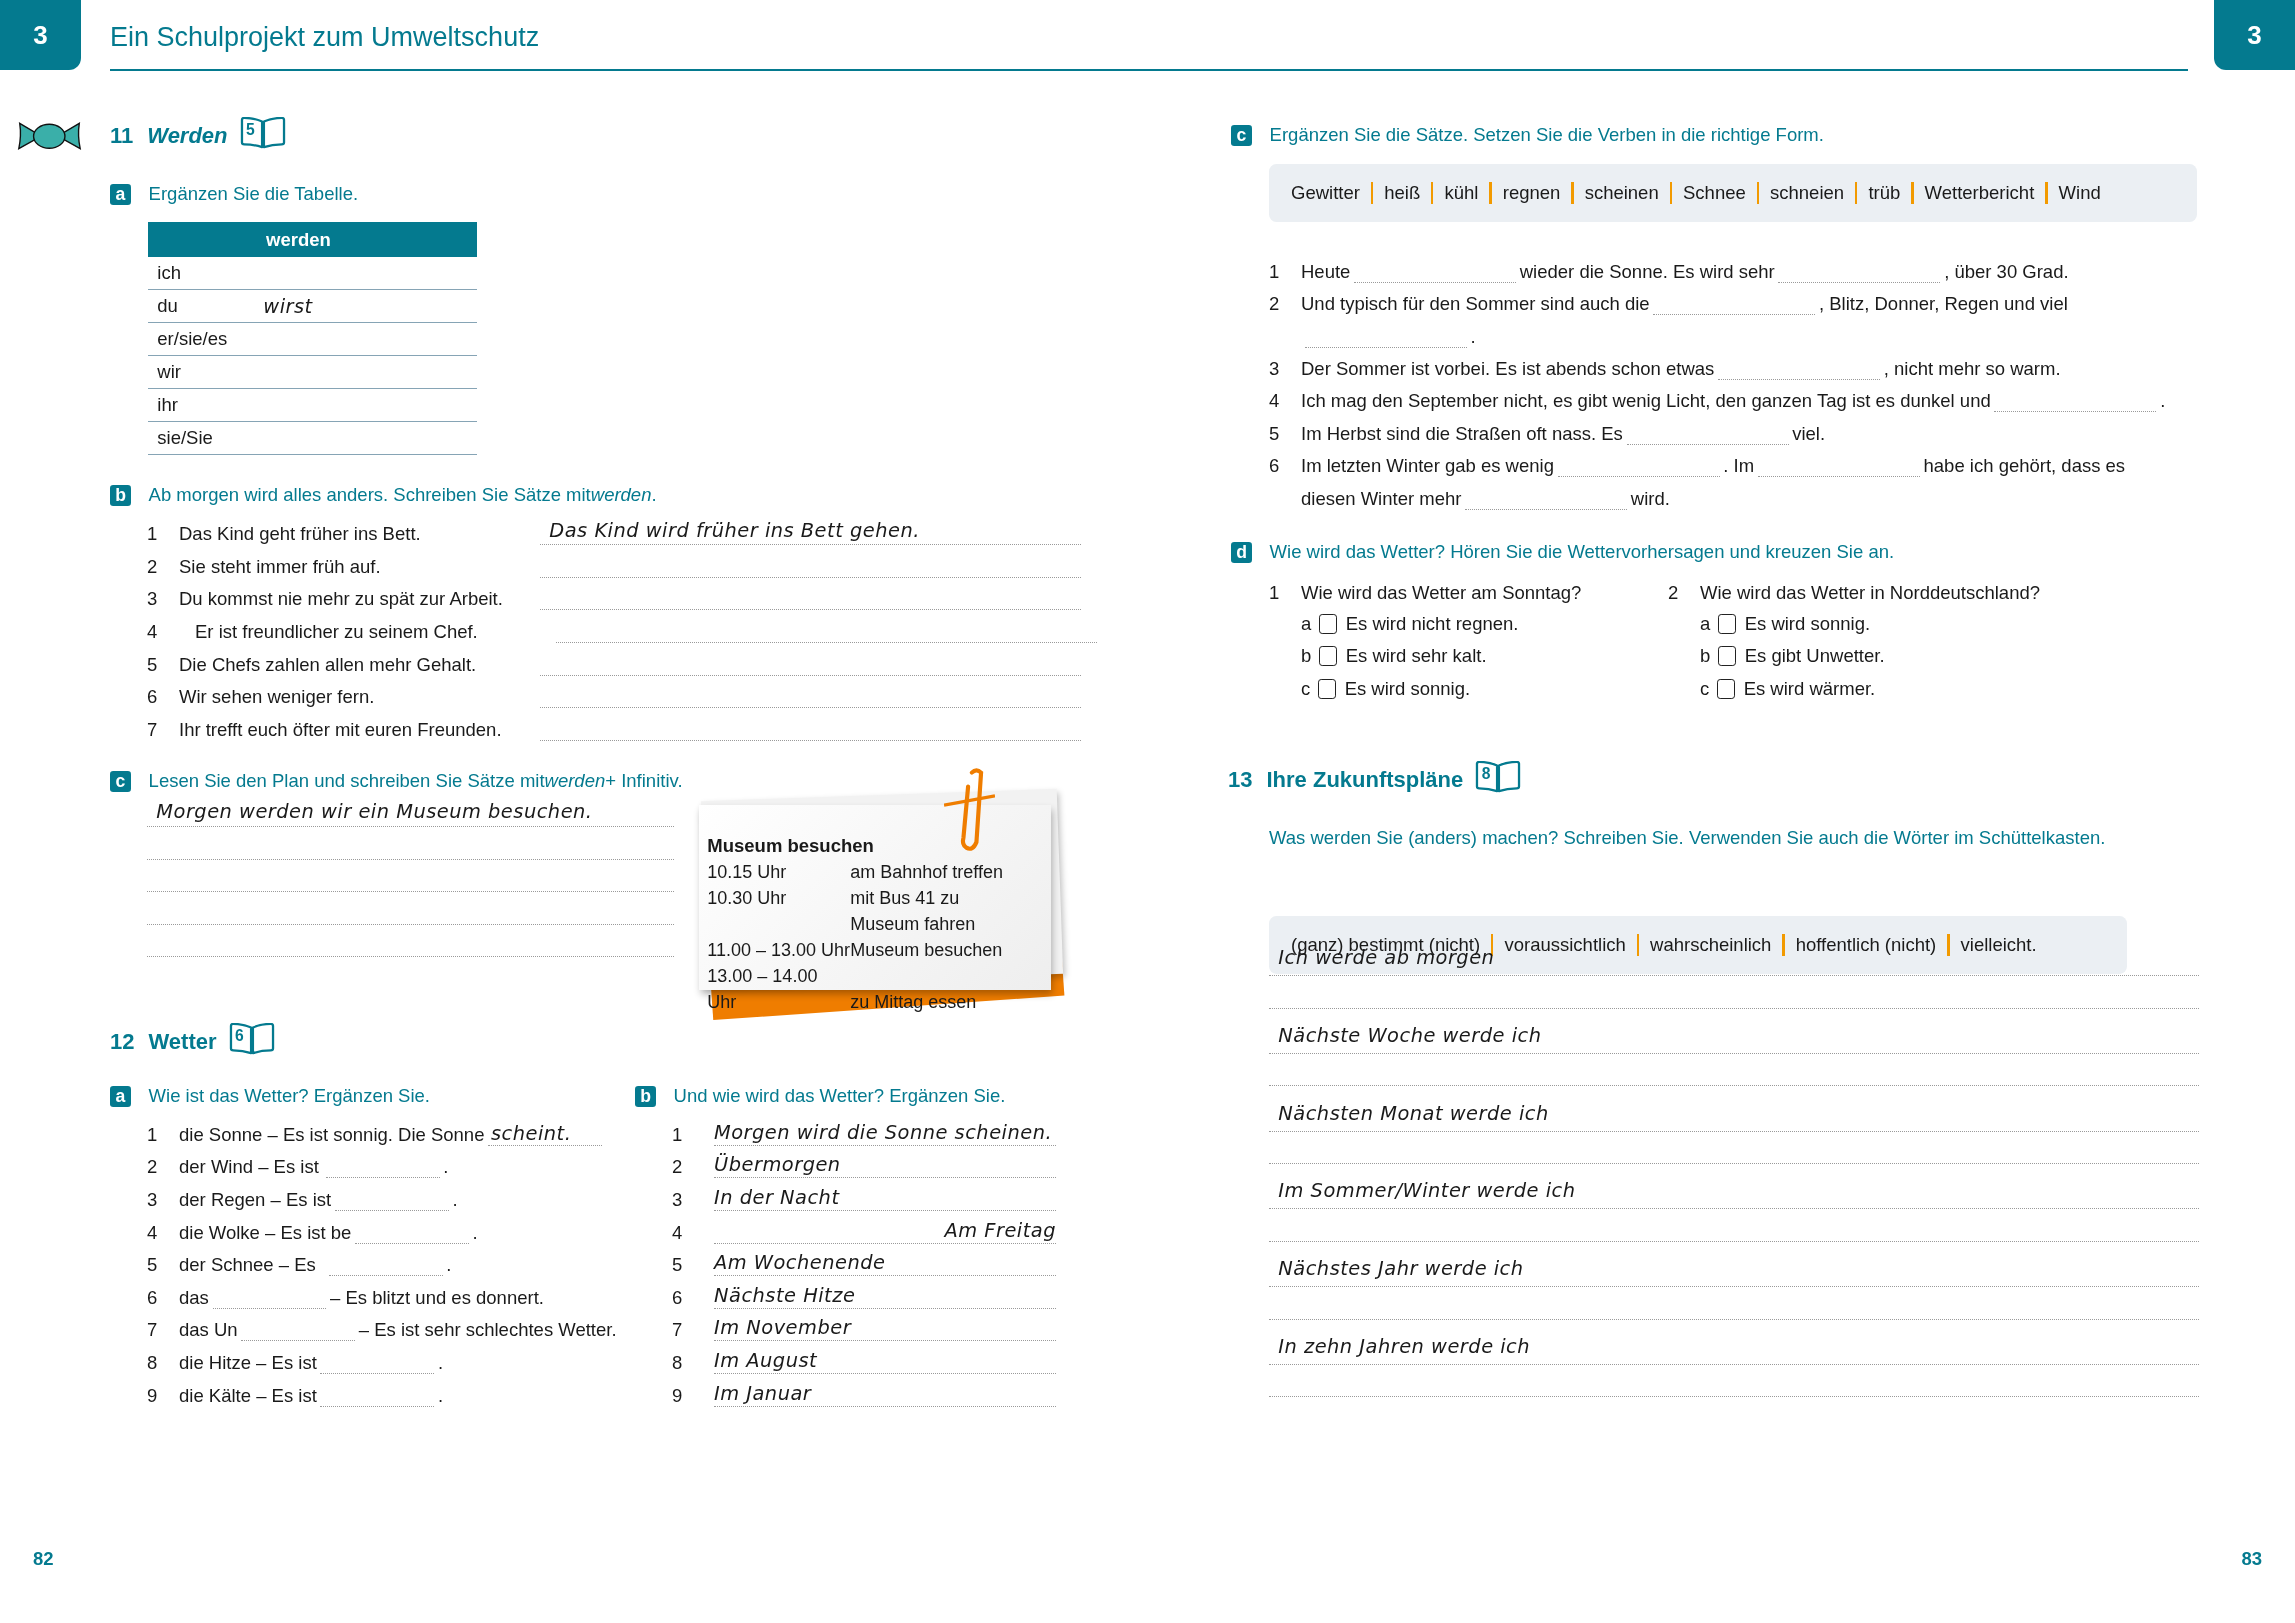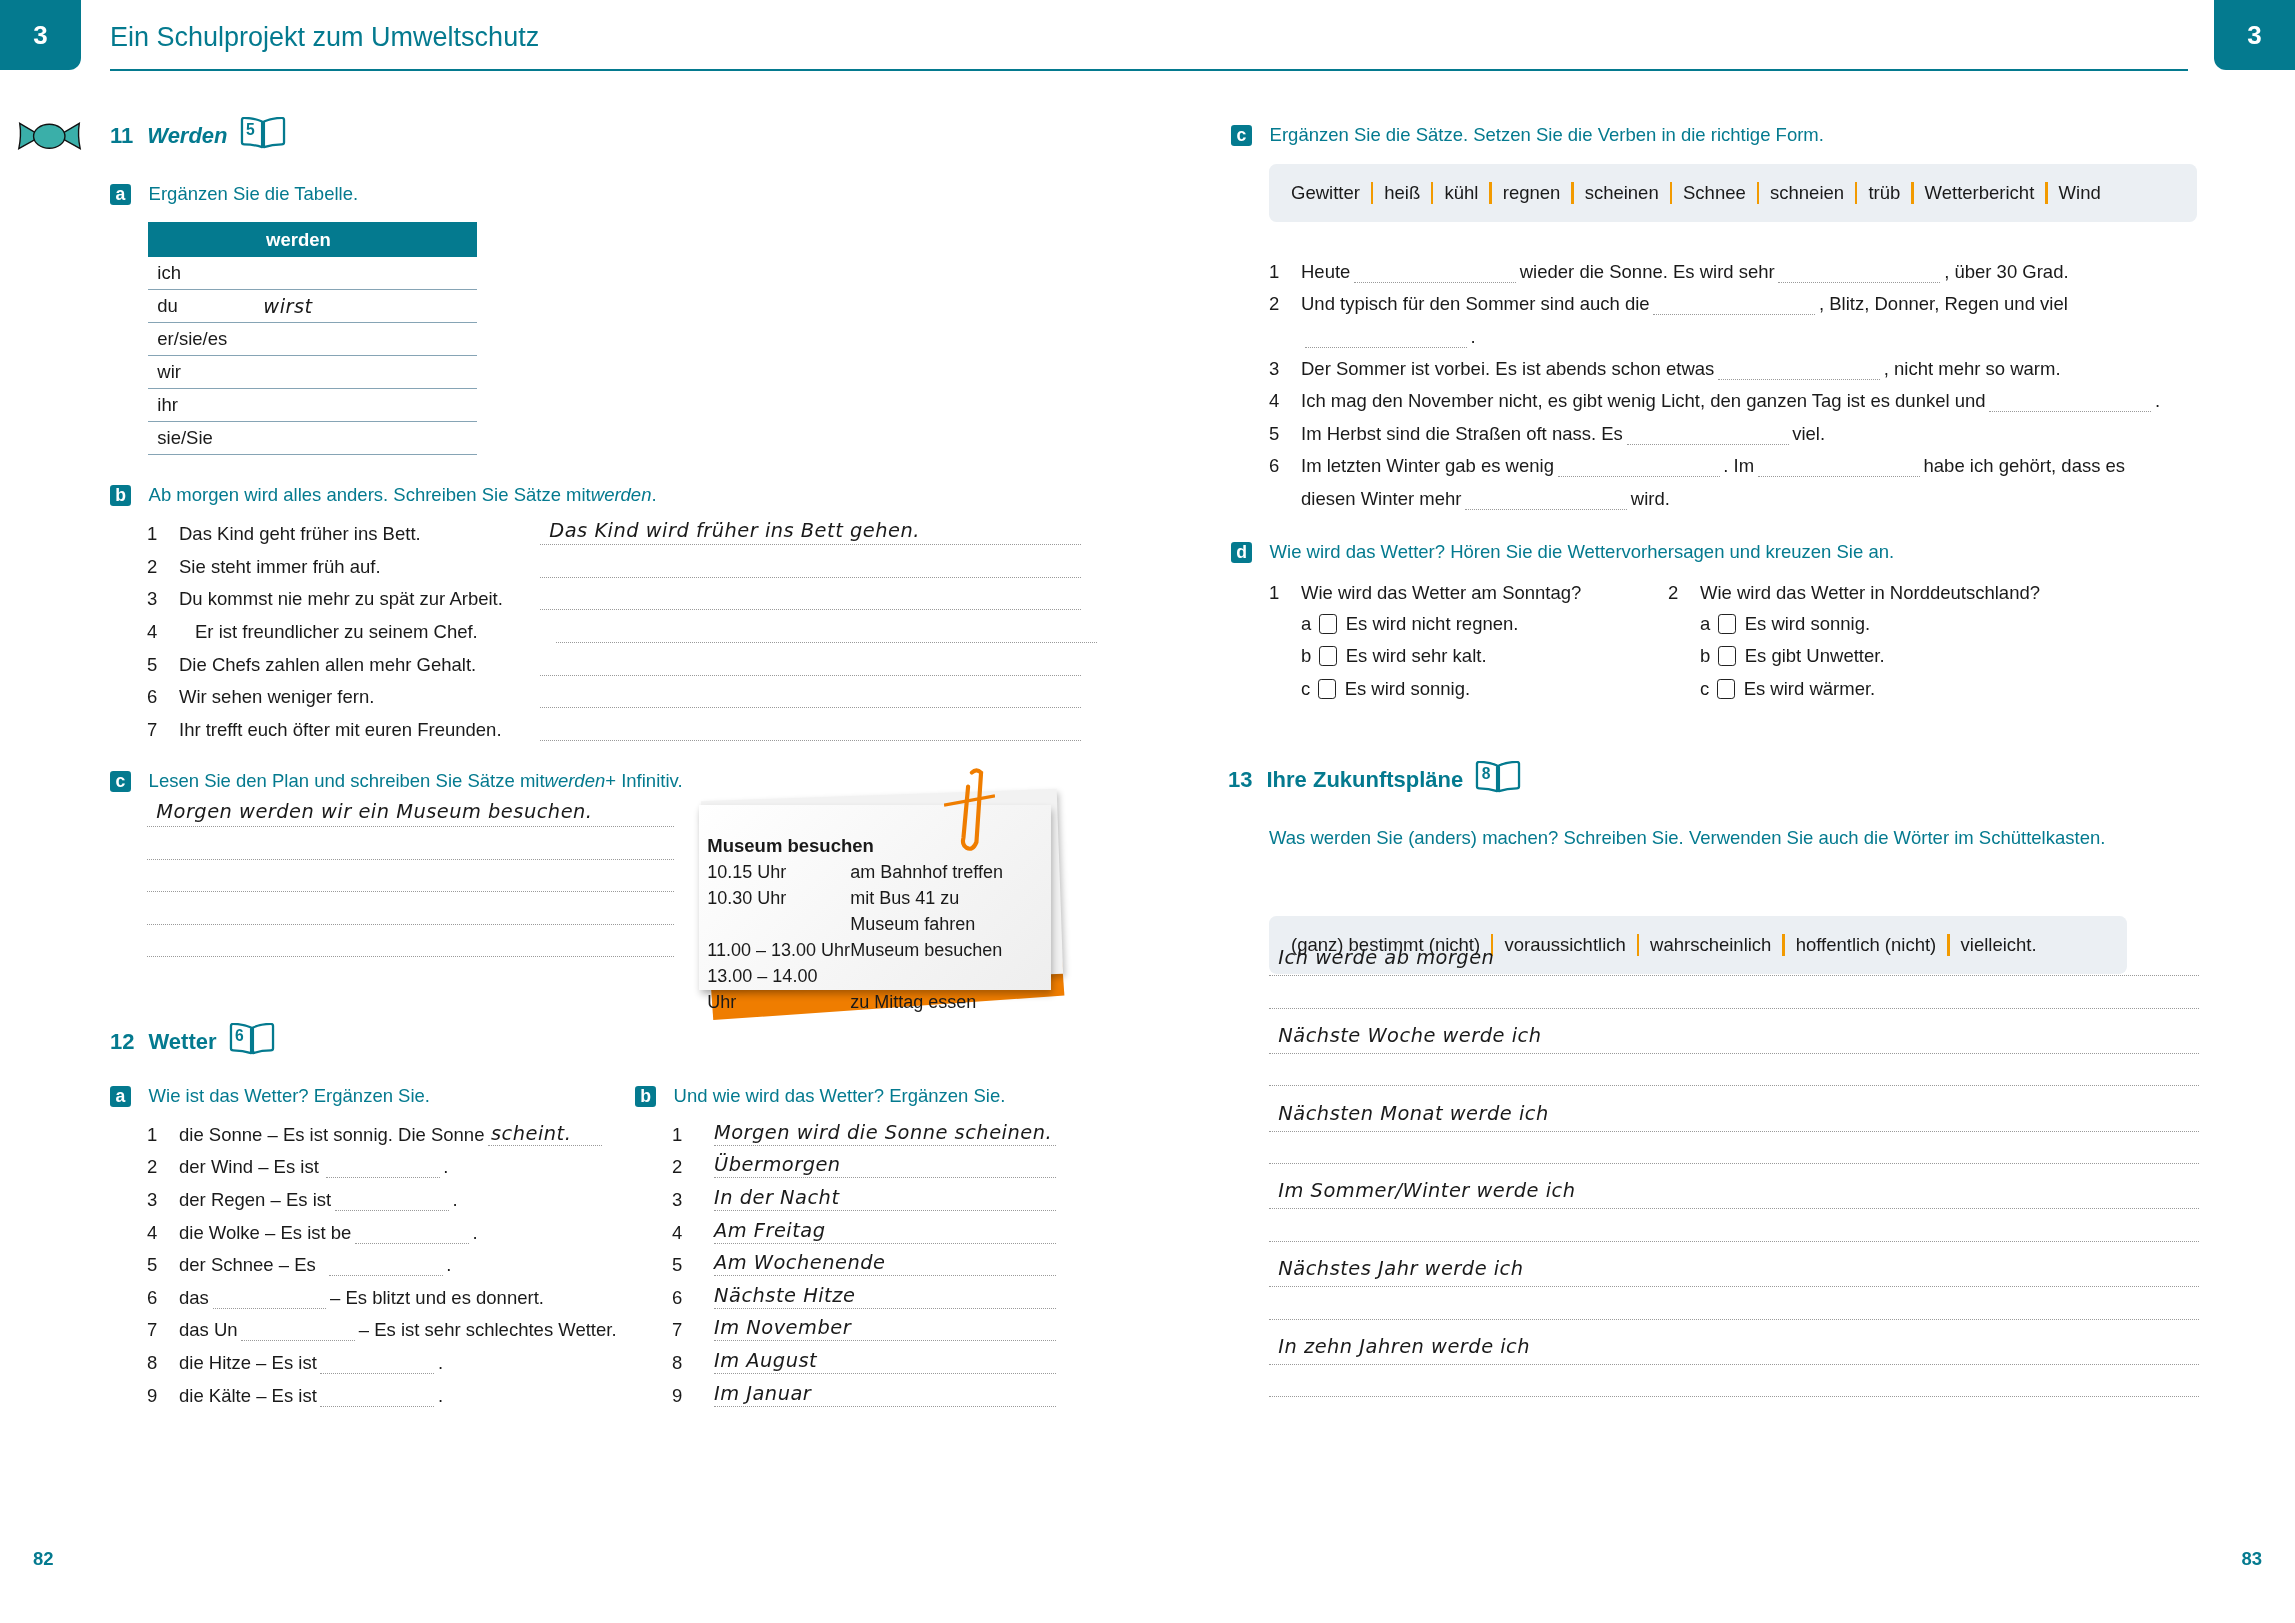--- a/index.html
+++ b/index.html
@@ -264,21 +264,21 @@
     <div class="list-row body-text" style="left:672px;top:1152px;height:26px;">
       <span class="n" style="width:42px;">2</span>
       <span class="dotline hand" style="display:inline-block;width:342px;height:24px;">Übermorgen</span>
     </div>
     <div class="list-row body-text" style="left:672px;top:1185px;height:26px;">
       <span class="n" style="width:42px;">3</span>
       <span class="dotline hand" style="display:inline-block;width:342px;height:24px;">In der Nacht</span>
     </div>
     <div class="list-row body-text" style="left:672px;top:1218px;height:26px;">
       <span class="n" style="width:42px;">4</span>
-      <span class="dotline hand" style="display:inline-block;width:342px;height:24px;">Am Freitag</span>
+      <span class="dotline hand" style="display:inline-block;width:342px;height:24px;text-align:right;">Am Freitag</span>
     </div>
     <div class="list-row body-text" style="left:672px;top:1250px;height:26px;">
       <span class="n" style="width:42px;">5</span>
       <span class="dotline hand" style="display:inline-block;width:342px;height:24px;">Am Wochenende</span>
     </div>
     <div class="list-row body-text" style="left:672px;top:1283px;height:26px;">
       <span class="n" style="width:42px;">6</span>
       <span class="dotline hand" style="display:inline-block;width:342px;height:24px;">Nächste Hitze</span>
     </div>
     <div class="list-row body-text" style="left:672px;top:1315px;height:26px;">
@@ -341,21 +341,21 @@
       <span>.</span>
     </div>
     <div class="list-row body-text" style="left:1269px;top:354px;height:26px;">
       <span class="n">3</span>
       <span>Der Sommer ist vorbei. Es ist abends schon etwas</span>
       <span class="dotline" style="display:inline-block;width:162px;height:22px;margin:0 3.7px;"></span>
       <span>, nicht mehr so warm.</span>
     </div>
     <div class="list-row body-text" style="left:1269px;top:386px;height:26px;">
       <span class="n">4</span>
-      <span>Ich mag den November nicht, es gibt wenig Licht, den ganzen Tag ist es dunkel und</span>
+      <span>Ich mag den September nicht, es gibt wenig Licht, den ganzen Tag ist es dunkel und</span>
       <span class="dotline" style="display:inline-block;width:162px;height:22px;margin:0 3.7px;"></span>
       <span>.</span>
     </div>
     <div class="list-row body-text" style="left:1269px;top:419px;height:26px;">
       <span class="n">5</span>
       <span>Im Herbst sind die Straßen oft nass. Es</span>
       <span class="dotline" style="display:inline-block;width:162px;height:22px;margin:0 3.7px;"></span>
       <span>viel.</span>
     </div>
     <div class="list-row body-text" style="left:1269px;top:451px;height:26px;">

